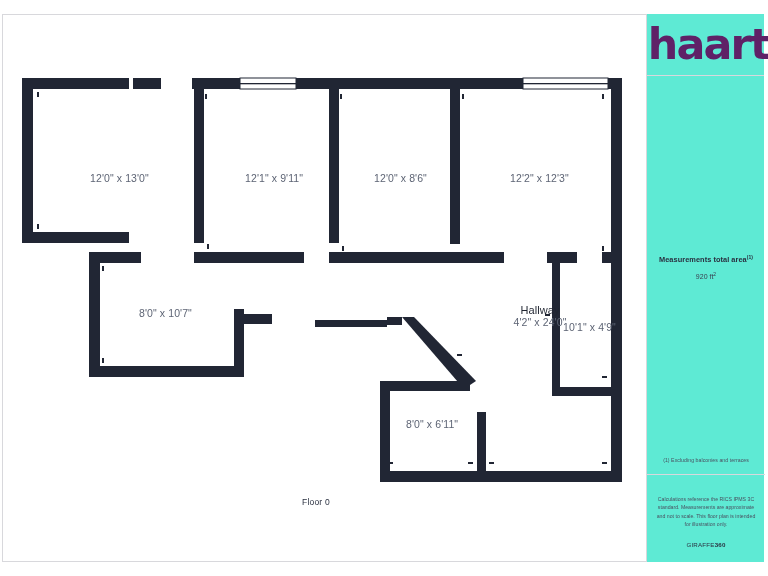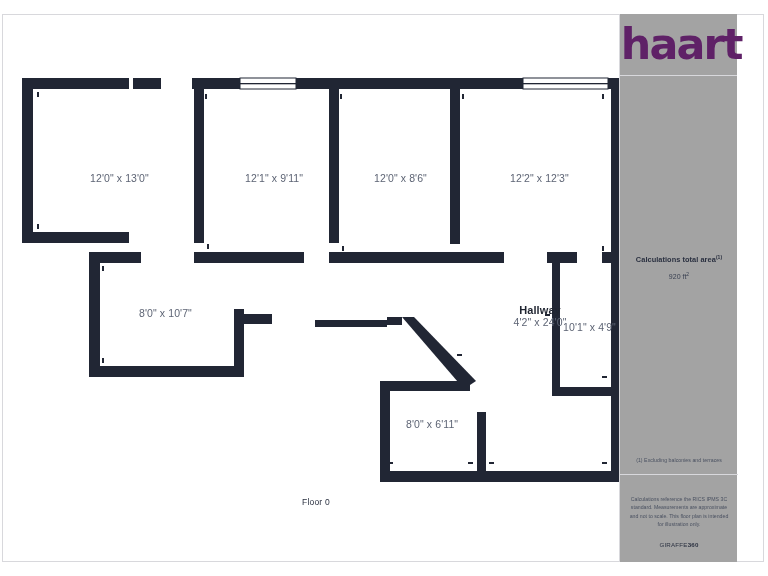--- a/index.html
+++ b/index.html
@@ -46,48 +46,48 @@
 
   .room-label {
     position: absolute;
     color: #5d6474;
     font-size: 10.5px;
     letter-spacing: 0.1px;
     white-space: nowrap;
     font-family: "Liberation Sans", sans-serif;
   }
   .room-name {
-    font-weight: bold;
+    font-weight: normal;
     color: #1f2430;
     font-size: 11px;
     text-align: center;
     display: block;
   }
   .room-dims { display: block; text-align: center; }
 
   #floor-caption {
     position: absolute;
     left: 300px;
     top: 483px;
     font-size: 8.5px;
     font-weight: normal;
     color: #2a3040;
     letter-spacing: 0.2px;
   }
 
   
   #side-panel {
     position: absolute;
-    left: 619px;
+    left: 646px;
     top: 14px;
     width: 118px;
     height: 548px;
     box-sizing: border-box;
     border-left: 1px solid #d8d8dc;
-    background: #a3a3a3;
+    background: #5eead4;
   }
   #brand-block {
     height: 62px;
     border-bottom: 1px solid #d8d8dc;
     display: flex;
     align-items: center;
     justify-content: flex-start;
     padding-left: 2px;
     box-sizing: border-box;
   }
@@ -282,21 +282,21 @@
     <div id="floor-caption">Floor 0</div>
   </div>
 
   <div id="side-panel">
 
     <div id="brand-block">
       <div id="brand-logo">haart</div>
     </div>
 
     <div id="area-block">
-      <div id="area-title"><span>Calculations total area</span><sup>(1)</sup></div>
+      <div id="area-title"><span>Measurements total area</span><sup>(1)</sup></div>
       <div id="area-value"><span>920 ft</span><sup>2</sup></div>
     </div>
 
     <div id="footnote-block">
       <div id="footnote">(1) Excluding balconies and terraces</div>
     </div>
 
     <div id="disclaimer-block">
       <div id="disclaimer">Calculations reference the RICS IPMS 3C standard. Measurements are approximate and not to scale. This floor plan is intended for illustration only.</div>
       <div id="giraffe-logo"><span>GIRAFFE</span><span class="bold">360</span></div>

